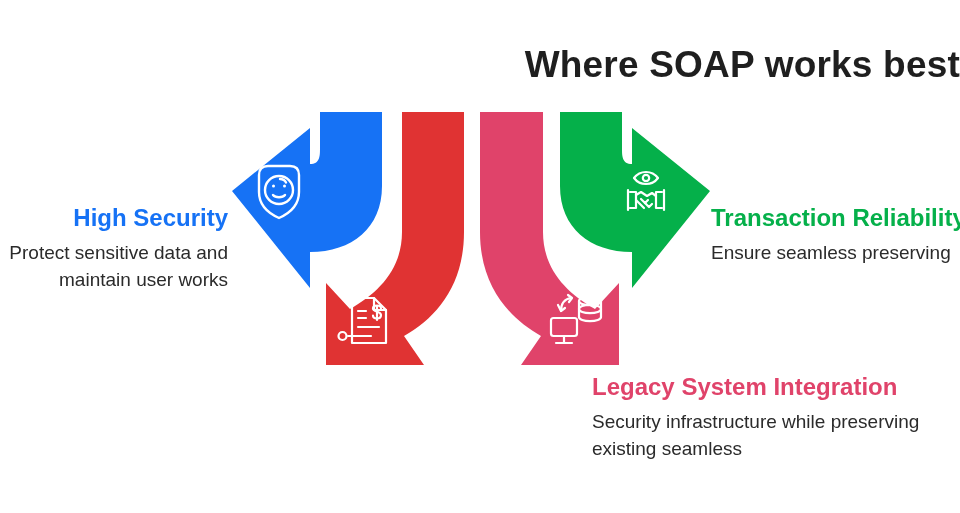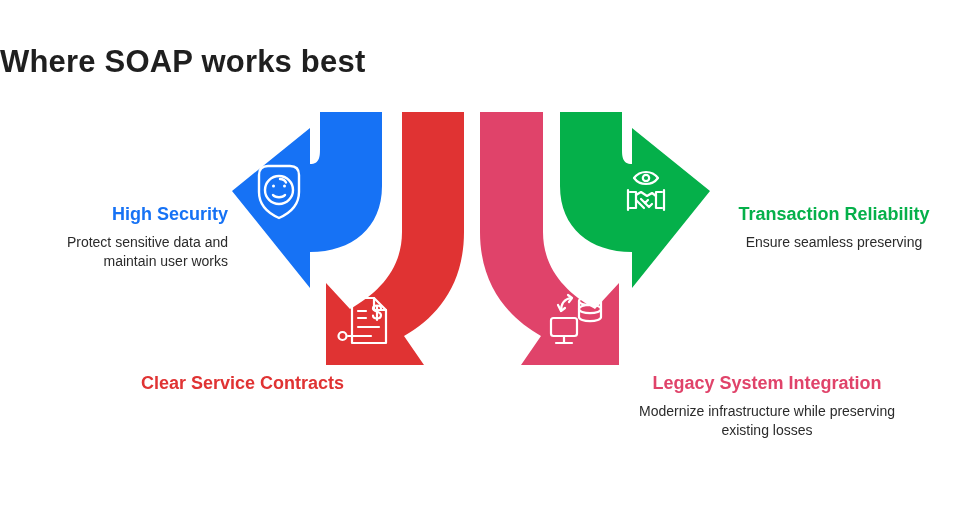--- a/index.html
+++ b/index.html
@@ -17,76 +17,76 @@
   #stage {
     position: relative;
     width: 960px;
     height: 513px;
   }
   #title {
     position: absolute;
     top: 44px;
     left: 0;
     width: 960px;
-    text-align: left;
-    font-size: 31px;
+    text-align: right;
+    font-size: 37px;
     font-weight: bold;
     color: #1f1f1f;
     letter-spacing: 0.2px;
   }
   #arrows {
     position: absolute;
     top: 0;
     left: 0;
     width: 960px;
     height: 513px;
   }
   .label-block {
     position: absolute;
   }
   .label-heading {
-    font-size: 18px;
+    font-size: 24px;
     font-weight: bold;
     line-height: 1.25;
     margin: 0 0 7px 0;
     white-space: nowrap;
   }
   .label-desc {
-    font-size: 14px;
+    font-size: 19px;
     color: #2b2b2b;
     line-height: 1.42;
     margin: 0;
   }
   
   #block-high-security {
     left: 0px;
     top: 203px;
     width: 228px;
     text-align: right;
   }
   
   #block-transaction-reliability {
     left: 711px;
     top: 203px;
     width: 246px;
-    text-align: center;
+    text-align: left;
   }
   
   #block-clear-service-contracts {
     left: 30px;
     top: 372px;
     width: 314px;
     text-align: right;
   }
   
   #block-legacy-system-integration {
     left: 592px;
     top: 372px;
     width: 350px;
-    text-align: center;
+    text-align: left;
   }
 </style>
 </head>
 <body>
 
 <div id="stage">
 
   <div id="title">Where SOAP works best</div>
 
   <svg id="arrows" viewBox="0 0 960 513">
@@ -220,27 +220,26 @@
   </div>
 
   <div class="label-block" id="block-transaction-reliability">
     <p class="label-heading" style="color:#05B04A">Transaction Reliability</p>
     <p class="label-desc">
       <span>Ensure seamless preserving</span><br>
     </p>
   </div>
 
   <div class="label-block" id="block-clear-service-contracts">
-    <p class="label-heading" style="color:#E03333">Clear Service Contracts</p>
     <p class="label-desc">
       <br>
     </p>
   </div>
 
   <div class="label-block" id="block-legacy-system-integration">
     <p class="label-heading" style="color:#E0436A">Legacy System Integration</p>
     <p class="label-desc">
-      <span>Modernize infrastructure while preserving</span><br>
-      <span>existing losses</span>
+      <span>Security infrastructure while preserving</span><br>
+      <span>existing seamless</span>
     </p>
   </div>
 
 </div>
 
 </body></html>

